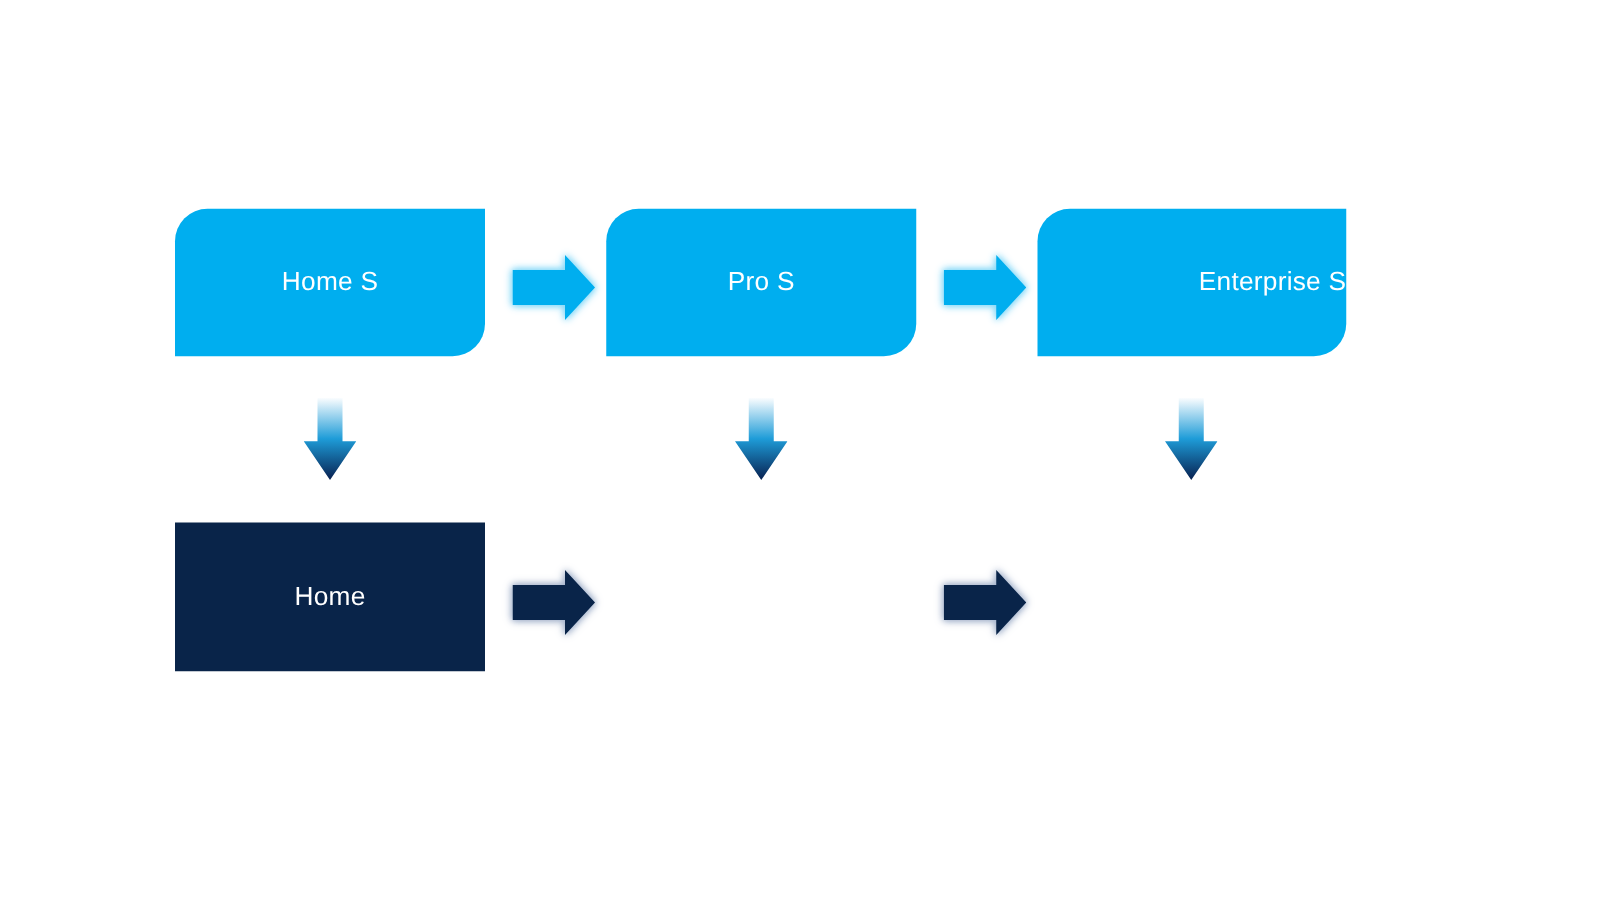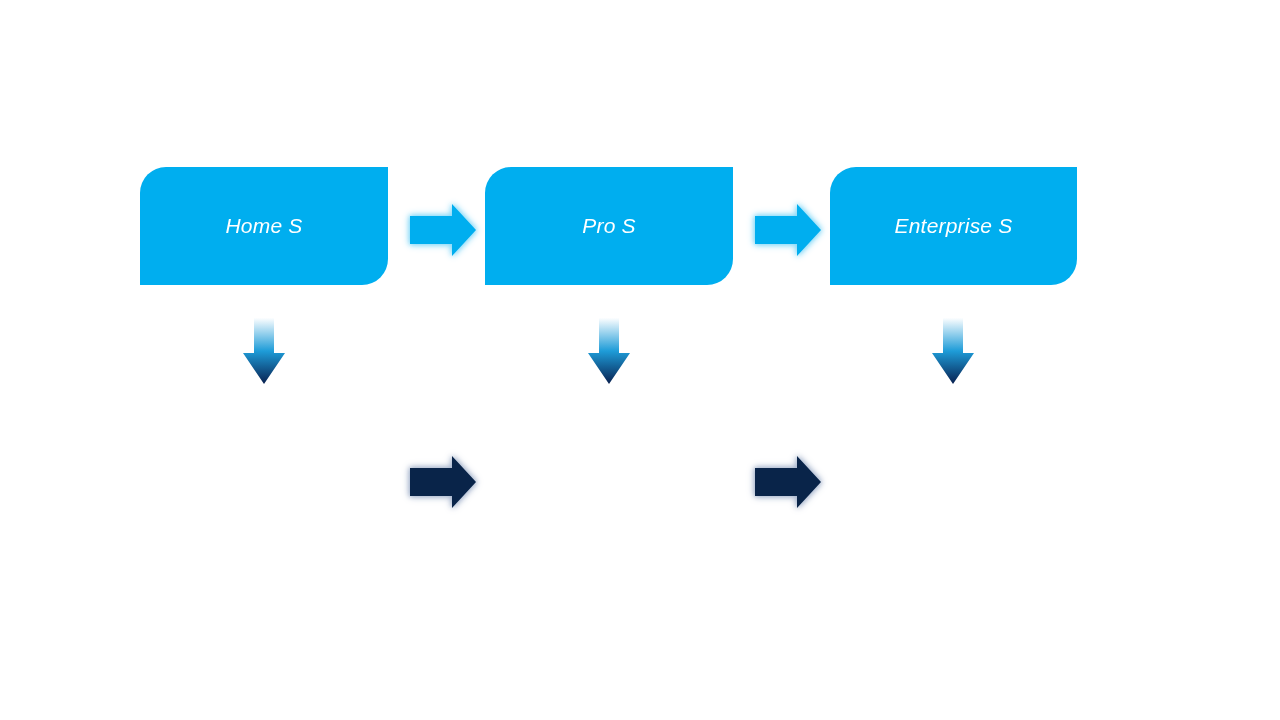--- a/index.html
+++ b/index.html
@@ -14,36 +14,35 @@
   }
   .box {
     position: absolute;
     display: flex;
     align-items: center;
     justify-content: center;
     color: var(--label-text, #ffffff);
     font-size: 21px;
     font-weight: 400;
     letter-spacing: 0.2px;
-    font-style: italic;
   }
   .box.tier-s {
     background: var(--tier-s-fill, #00AEEF);
     border-radius: 26px 0 26px 0;
     top: 167px;
     height: 118px;
   }
   .box.tier {
     background: var(--tier-fill, #092449);
     top: 418px;
     height: 119px;
   }
   .col1 { left: 140px; width: 248px; }
   .col2 { left: 485px; width: 248px; }
-  .col3 { left: 830px; width: 247px; }
+  .col3 { left: 830px; width: 247px; justify-content: flex-end; }
 
   .arrow { position: absolute; }
   .arrow-right { width: 66px; height: 52px; }
   .arrow-right.row-top { top: 204px; }
   .arrow-right.row-bottom { top: 456px; }
   .arrow-right.gap1 { left: 410px; }
   .arrow-right.gap2 { left: 755px; }
 
   .arrow-right.blue polygon { fill: var(--blue-arrow, #00AEEF); }
   .arrow-right.blue {
@@ -103,20 +102,23 @@
   <svg class="arrow arrow-down col1-center" viewBox="0 0 42 66">
     <polygon points="11,0 31,0 31,35 42,35 21,66 0,35 11,35"></polygon>
   </svg>
   <svg class="arrow arrow-down col2-center" viewBox="0 0 42 66">
     <polygon points="11,0 31,0 31,35 42,35 21,66 0,35 11,35"></polygon>
   </svg>
   <svg class="arrow arrow-down col3-center" viewBox="0 0 42 66">
     <polygon points="11,0 31,0 31,35 42,35 21,66 0,35 11,35"></polygon>
   </svg>
 
+  <div class="box tier col1">
+    <span>Home</span>
+  </div>
 
   <svg class="arrow arrow-right navy row-bottom gap1" viewBox="0 0 66 52">
     <polygon points="0,12 42,12 42,0 66,26 42,52 42,40 0,40"></polygon>
   </svg>
   <svg class="arrow arrow-right navy row-bottom gap2" viewBox="0 0 66 52">
     <polygon points="0,12 42,12 42,0 66,26 42,52 42,40 0,40"></polygon>
   </svg>
 
 </div>
 

